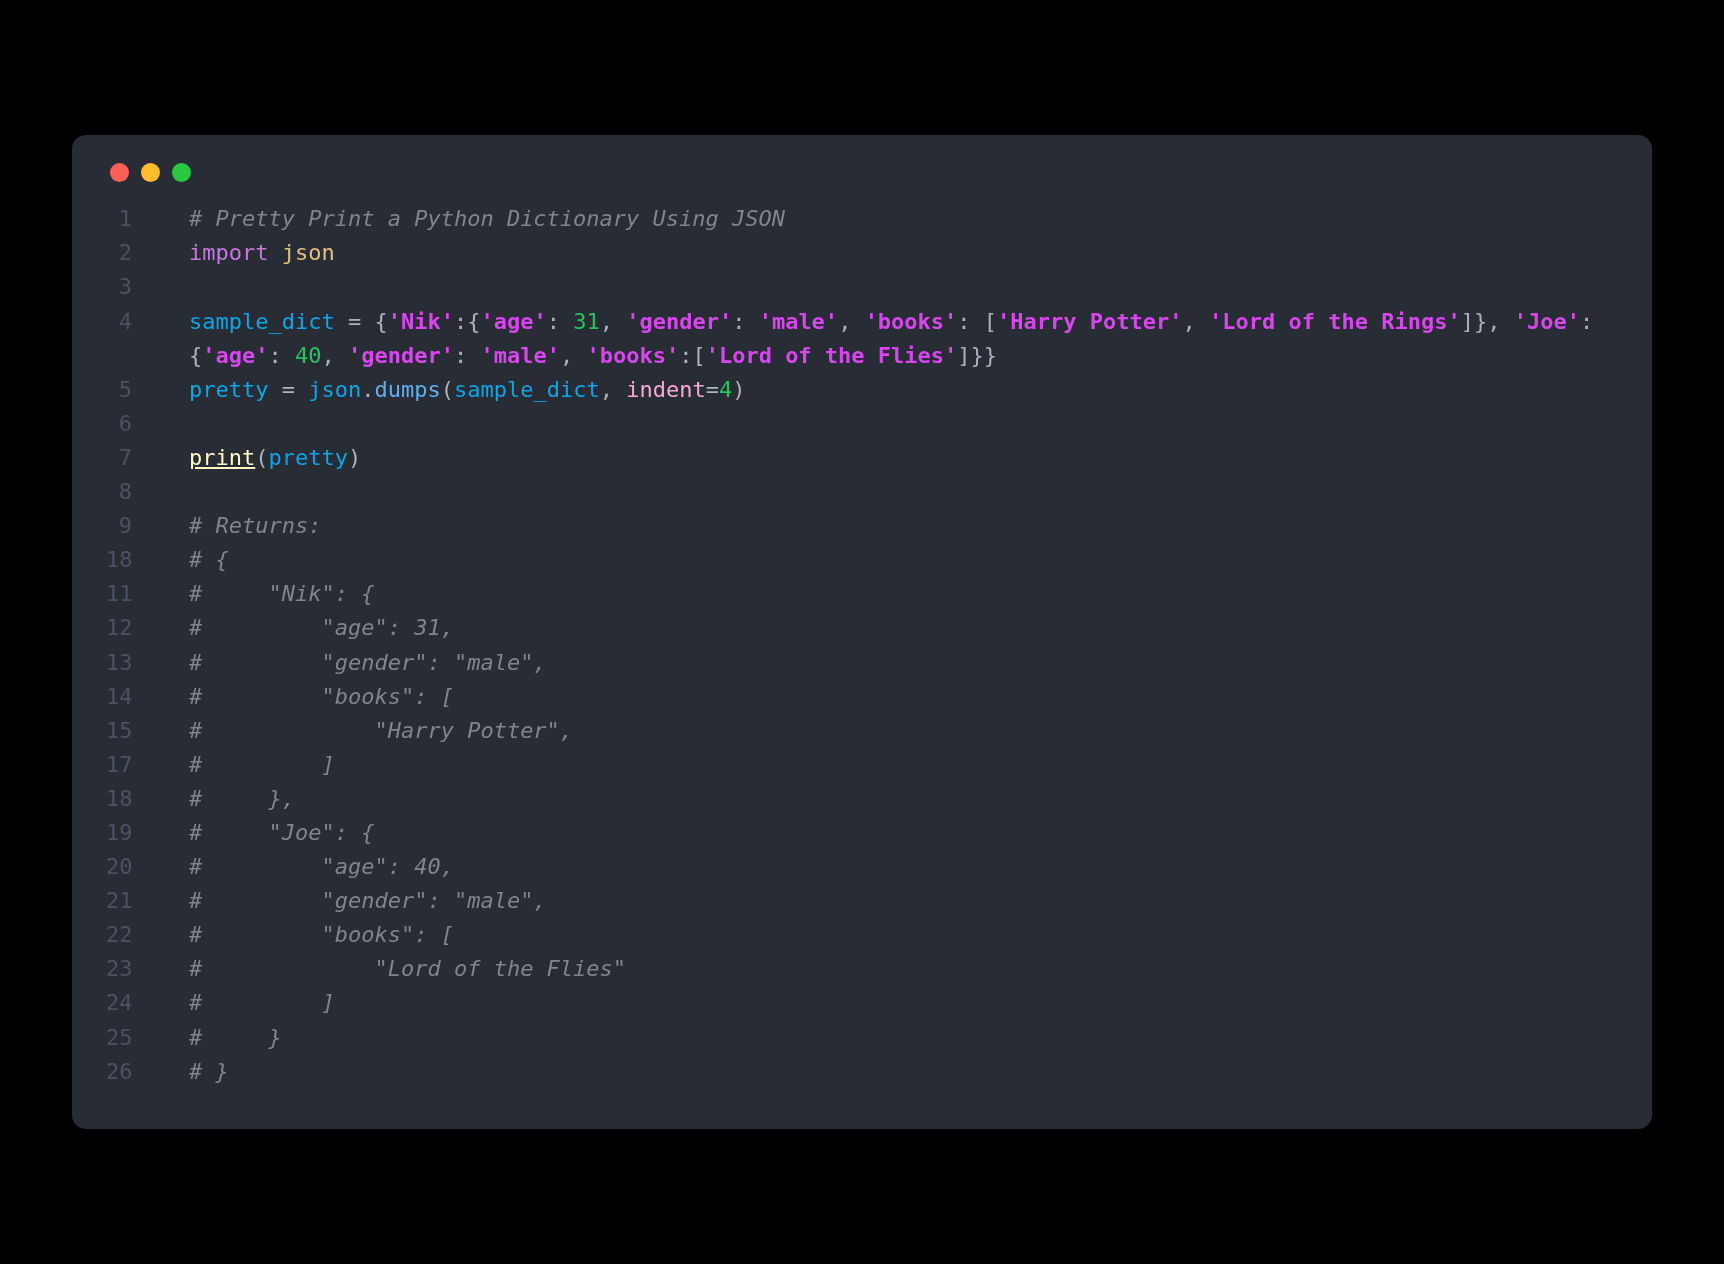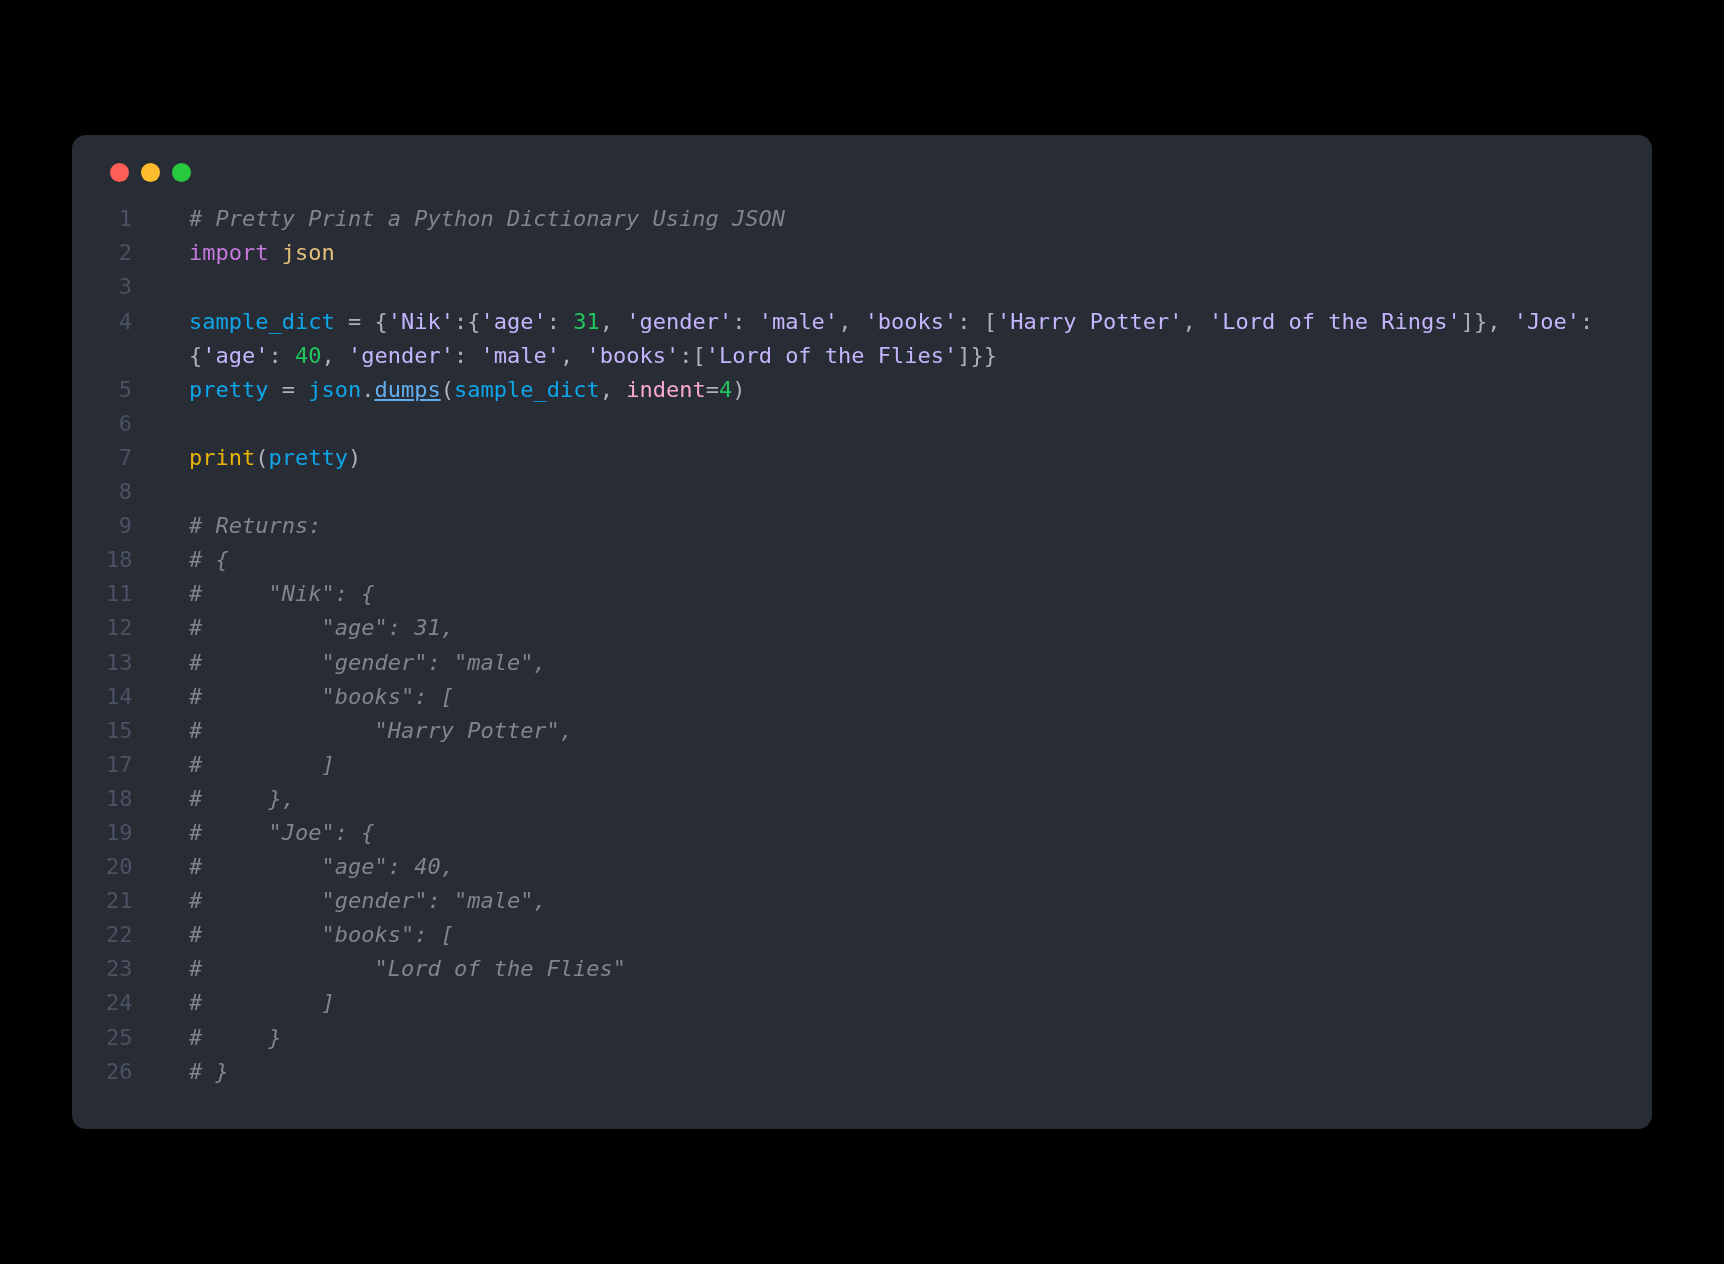--- a/index.html
+++ b/index.html
@@ -54,26 +54,26 @@
     word-break: break-all;
     flex: 1;
     color: #abb2bf;
     margin-left: 39px;
   }
   .tok-comment { color: #7f848e; font-style: italic; }
   .tok-keyword { color: #c678dd; }
   .tok-module  { color: #e5c07b; }
   .tok-var     { color: #0ea5e9; }
   .tok-op      { color: #abb2bf; }
-  .tok-string  { color: #c4b5fd; }
+  .tok-string  { color: #d946ef; font-weight: bold; }
   .tok-number  { color: #22c55e; }
-  .tok-func    { color: #61afef; text-decoration: underline; }
+  .tok-func    { color: #61afef; }
   .tok-param   { color: #f9a8d4; text-align: right; }
   .tok-punct   { color: #abb2bf; }
-  .tok-builtin { color: #eab308; }
+  .tok-builtin { color: #fef9c3; text-decoration: underline; }
 </style>
 </head>
 <body>
 
 <div class="window">
   <div class="titlebar">
     <div class="dot red"></div>
     <div class="dot yellow"></div>
     <div class="dot green"></div>
   </div>

